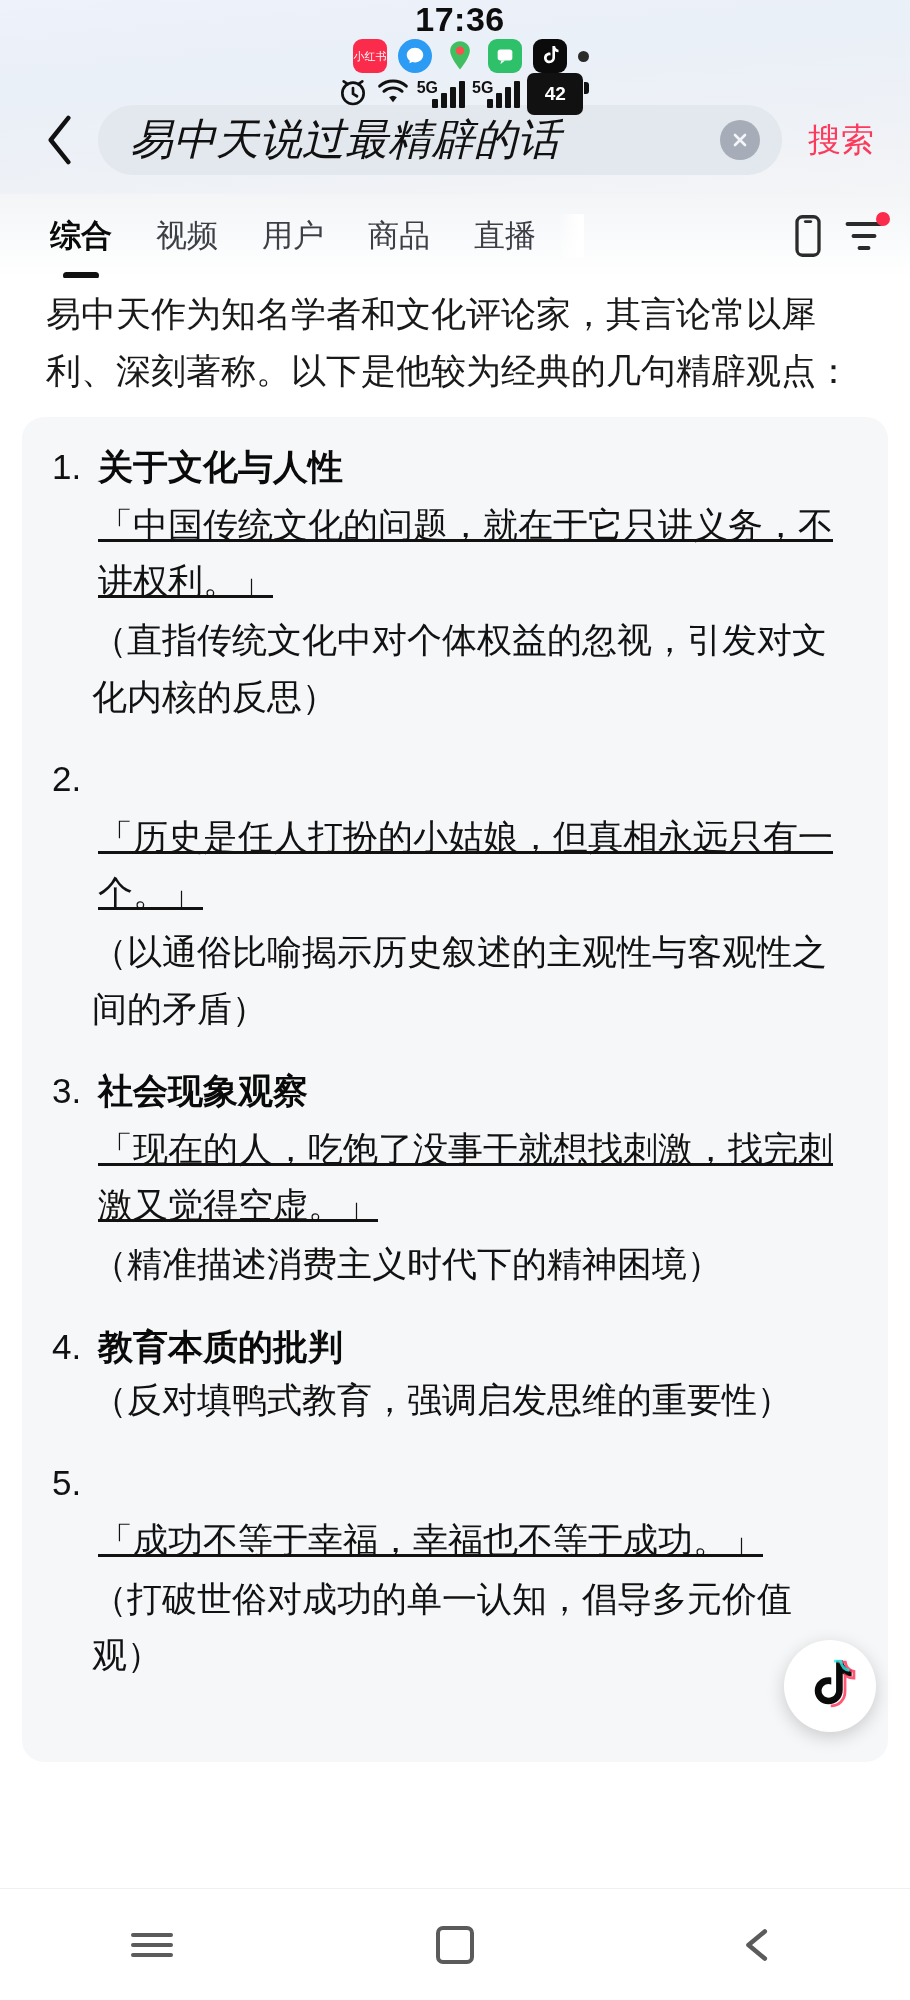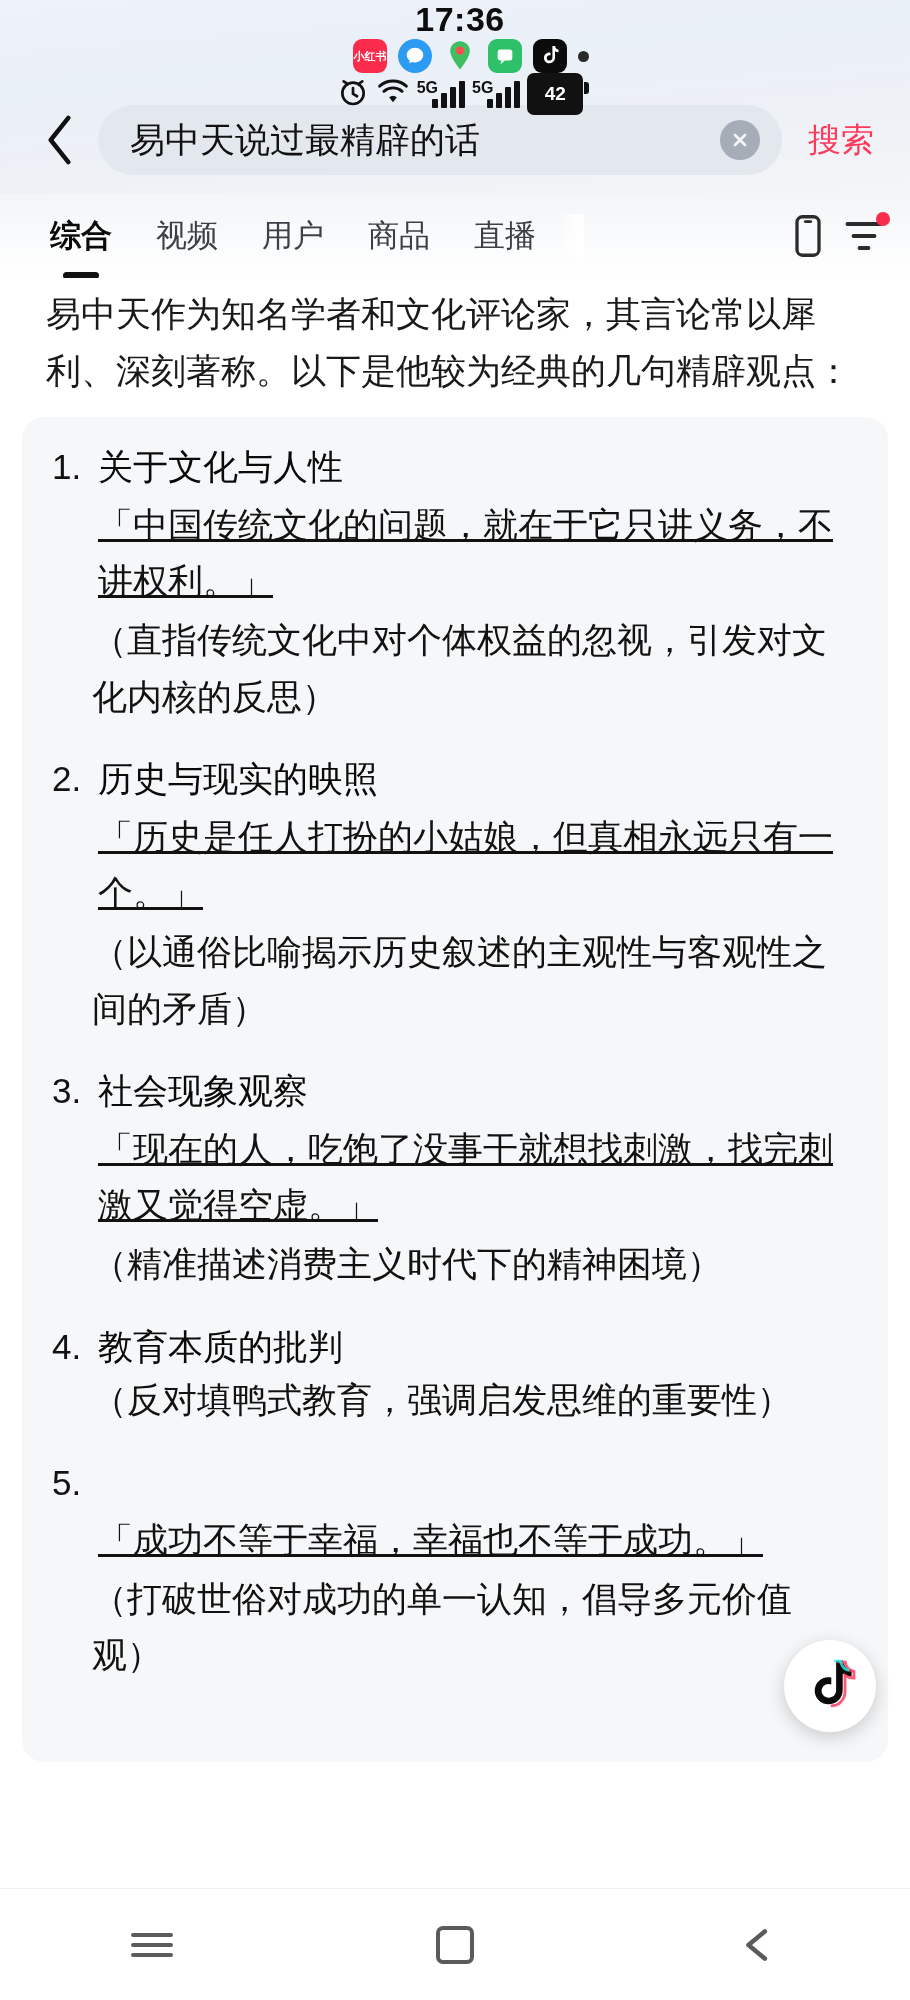--- a/index.html
+++ b/index.html
@@ -36,21 +36,21 @@
   .status-icons-left {
     display: flex;
     align-items: center;
     gap: 11px;
     margin-left: 22px;
   }
   .app-chip {
     width: 34px; height: 34px;
     border-radius: 9px;
     display: flex; align-items: center; justify-content: center;
-    font-size: 13px; color: #fff; font-weight: bold;
+    font-size: 13px; color: #fff; font-weight: normal;
     overflow: hidden;
     line-height: 1;
   }
   .chip-red { background: #fb2b4c; font-size: 11px; }
   .chip-blue { background: #2b9bf4; border-radius: 17px; }
   .chip-map { background: transparent; }
   .chip-green { background: #2fc06a; }
   .chip-black { background: #0b0b0b; }
   .dot-small {
     width: 11px; height: 11px; border-radius: 50%;
@@ -105,24 +105,25 @@
     height: 70px;
     background: #e3e7ee;
     border-radius: 35px;
     display: flex;
     align-items: center;
     padding: 0 22px 0 32px;
     margin: 0 6px;
   }
   .search-text {
     flex: 1;
-    font-size: 35px;
+    font-size: 43px;
     color: #111;
     white-space: nowrap;
     overflow: hidden;
+    font-style: italic;
   }
   .clear-icon {
     width: 40px; height: 40px;
     border-radius: 50%;
     background: #a7adb8;
     display: flex; align-items: center; justify-content: center;
     flex: 0 0 auto;
   }
   .search-submit {
     font-size: 33px;
@@ -206,21 +207,21 @@
     font-size: 35px;
     line-height: 1.35;
     color: #0a0a0a;
   }
   .item-num {
     width: 46px;
     flex: 0 0 auto;
     font-weight: normal;
     color: #111;
   }
-  .item-title { font-weight: normal; }
+  .item-title { font-weight: bold; }
   .item-body {
     font-size: 35px;
     line-height: 1.62;
     color: #121212;
     padding-left: 46px;
     margin-top: 6px;
     text-decoration: underline;
   }
   .item-note {
     font-size: 35px;
@@ -401,21 +402,20 @@
         <span class="item-num">1.</span>
         <span class="item-title">关于文化与人性</span>
       </div>
       <div class="item-body">「中国传统文化的问题，就在于它只讲义务，不讲权利。」</div>
       <div class="item-note">（直指传统文化中对个体权益的忽视，引发对文化内核的反思）</div>
     </div>
 
     <div class="item">
       <div class="item-head">
         <span class="item-num">2.</span>
-        <span class="item-title">历史与现实的映照</span>
       </div>
       <div class="item-body">「历史是任人打扮的小姑娘，但真相永远只有一个。」</div>
       <div class="item-note">（以通俗比喻揭示历史叙述的主观性与客观性之间的矛盾）</div>
     </div>
 
     <div class="item">
       <div class="item-head">
         <span class="item-num">3.</span>
         <span class="item-title">社会现象观察</span>
       </div>

